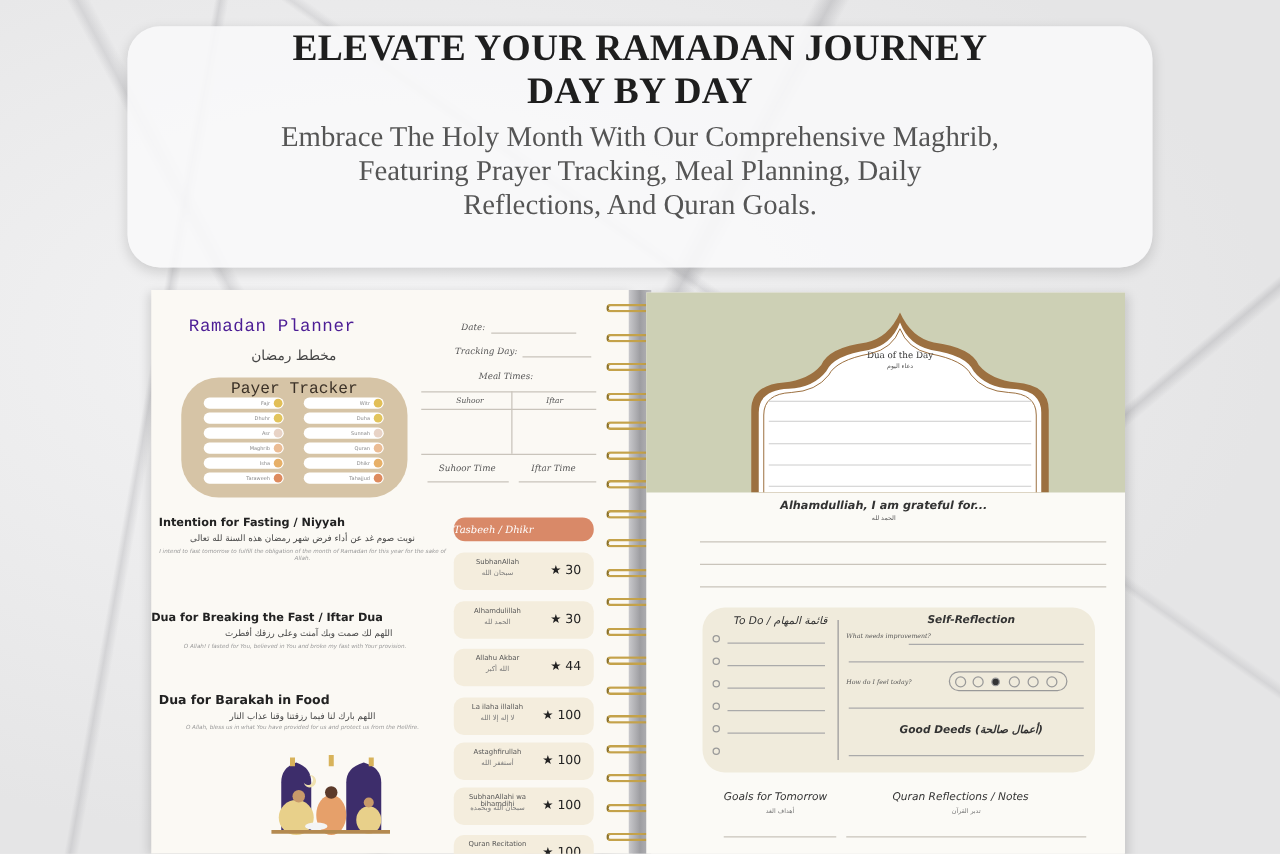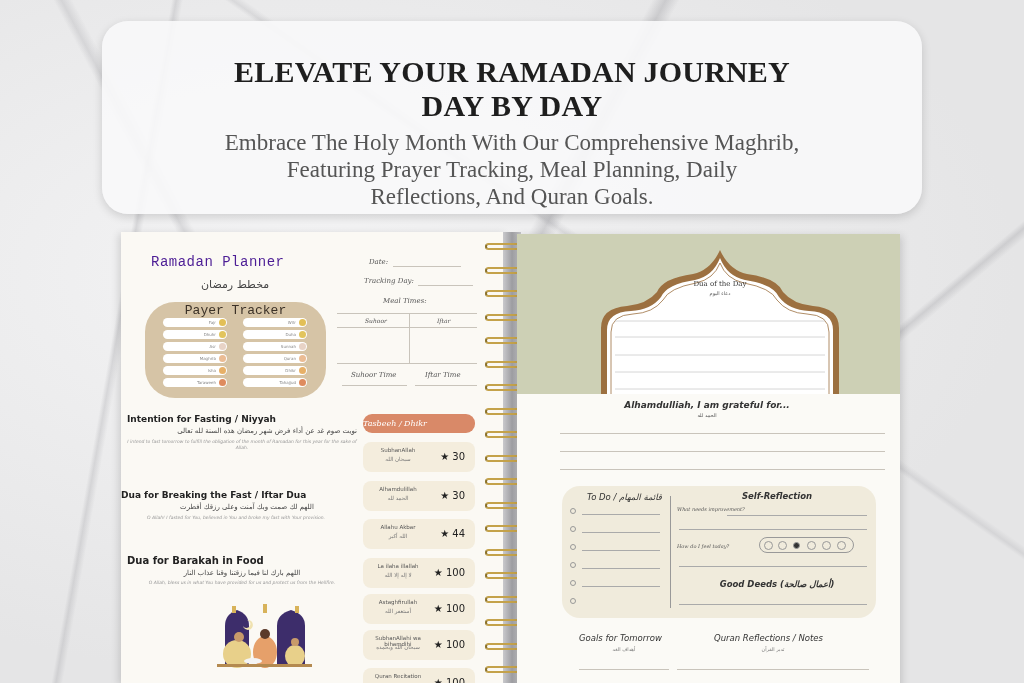--- a/index.html
+++ b/index.html
@@ -17,21 +17,21 @@
       radial-gradient(ellipse at 30% 40%, #f4f4f5 0%, #e5e5e6 70%);
   }
   .banner {
     position: absolute; left: 102px; top: 21px; width: 820px; height: 193px;
     border-radius: 26px; background: rgba(248,248,249,0.9);
     box-shadow: 0 3px 10px rgba(0,0,0,0.15);
     text-align: center; font-family: "DejaVu Serif", serif;
   }
   .banner h1 {
     font-family: "Liberation Serif", serif; font-weight: bold;
-    font-size: 30px; line-height: 34px; color: #1e1e1e; margin-top: 34px; letter-spacing: 0.2px;
+    font-size: 30px; line-height: 34px; color: #1e1e1e; margin-top: 1px; letter-spacing: 0.2px;
   }
   .banner p {
     font-family: "Liberation Serif", serif; font-size: 23px; line-height: 27px;
     color: #555; margin-top: 6px;
   }
   
   .page-left {
     position: absolute; left: 121px; top: 232px; width: 385px; height: 451px;
     background: #fbf9f4; box-shadow: -2px 2px 8px rgba(0,0,0,0.15);
   }
@@ -146,21 +146,21 @@
   <div class="fld" style="left:316px;top:85px;font-size:6px;">Iftar</div>
   <div class="line" style="left:216px;top:95px;width:140px;"></div>
   <div class="vline" style="left:288px;top:81px;height:50px;"></div>
   <div class="line" style="left:216px;top:131px;width:140px;"></div>
   <div class="fld" style="left:230px;top:139px;">Suhoor Time</div>
   <div class="fld" style="left:304px;top:139px;">Iftar Time</div>
   <div class="line" style="left:221px;top:153px;width:65px;"></div>
   <div class="line" style="left:294px;top:153px;width:62px;"></div>
 
   <div class="sec-title" style="left:6px;top:182px;">Intention for Fasting / Niyyah</div>
-  <div class="sec-ar" style="left:6px;top:195px;text-align:right;">نويت صوم غد عن أداء فرض شهر رمضان هذه السنة لله تعالى</div>
+  <div class="sec-ar" style="left:6px;top:195px;">نويت صوم غد عن أداء فرض شهر رمضان هذه السنة لله تعالى</div>
   <div class="sec-small" style="left:6px;top:207px;">I intend to fast tomorrow to fulfill the obligation of the month of Ramadan for this year for the sake of Allah.</div>
 
   <div class="sec-title" style="left:0px;top:258px;">Dua for Breaking the Fast / Iftar Dua</div>
   <div class="sec-ar" style="left:0px;top:271px;padding-left:22px;">اللهم لك صمت وبك آمنت وعلى رزقك أفطرت</div>
   <div class="sec-small" style="left:0px;top:283px;">O Allah! I fasted for You, believed in You and broke my fast with Your provision.</div>
 
   <div class="sec-title" style="left:6px;top:323px;font-size:10px;">Dua for Barakah in Food</div>
   <div class="sec-ar" style="left:6px;top:337px;">اللهم بارك لنا فيما رزقتنا وقنا عذاب النار</div>
   <div class="sec-small" style="left:6px;top:348px;">O Allah, bless us in what You have provided for us and protect us from the Hellfire.</div>
 

